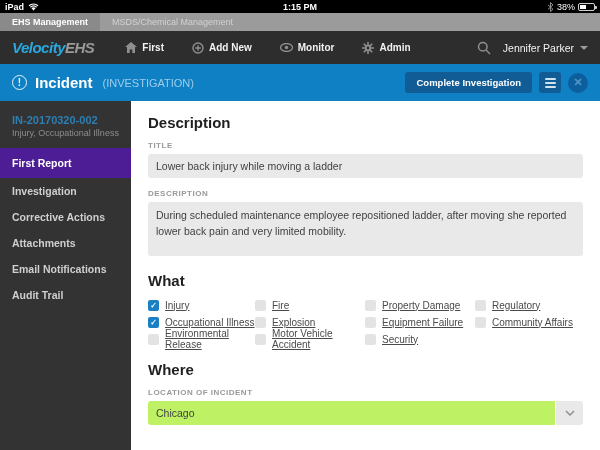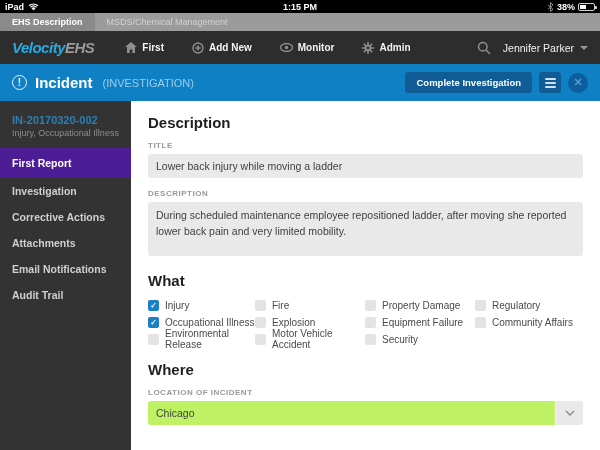--- a/index.html
+++ b/index.html
@@ -4,21 +4,21 @@
 <style>
   * { margin:0; padding:0; box-sizing:border-box; }
   html,body { width:600px; height:450px; overflow:hidden; }
   body { font-family:"Liberation Sans", sans-serif; background:#fff; }
 
   
   .status-bar { height:13px; background:#000; color:#fff; display:flex; align-items:center;
     font-size:9px; padding:0 5px; position:relative; }
   .status-left { display:flex; align-items:center; gap:4px; font-weight:bold; }
   .status-center { position:absolute; left:0; right:0; text-align:center; font-weight:bold; }
-  .status-right { margin-left:auto; display:flex; align-items:center; gap:3px; font-weight:bold; position:relative; z-index:1; }
+  .status-right { margin-left:auto; display:flex; align-items:center; gap:3px; font-weight:normal; position:relative; z-index:1; }
   .wifi-svg, .bt-svg { display:block; }
   .battery { width:17px; height:8px; border:1px solid #cfcfcf; border-radius:2px; position:relative; }
   .battery::after { content:""; position:absolute; right:-3px; top:2px; width:2px; height:3px; background:#cfcfcf; border-radius:0 1px 1px 0; }
   .battery-fill { position:absolute; left:1px; top:1px; bottom:1px; width:38%; background:#fff; }
 
   
   .product-tabs { height:18px; background:#9b9b9b; display:flex; align-items:stretch; font-size:9px; }
   .ptab { display:flex; align-items:center; padding:0 12px; color:#d2d2d2; }
   .ptab.active { background:#8a8a8a; color:#fff; font-weight:bold; }
 
@@ -63,21 +63,21 @@
     font-size:10.5px; color:#3f3f3f; padding:6px 8px; margin-bottom:11px; display:block; }
   textarea.text-input { height:54px; resize:none; line-height:1.5; }
 
   
   .what-grid { display:grid; grid-template-columns:107px 110px 110px auto; margin-bottom:16px; }
   .what-col { display:flex; flex-direction:column; gap:5px; }
   .chk-row { display:flex; align-items:center; gap:6px; cursor:pointer; height:12px; }
   .chk-box { width:11px; height:11px; border-radius:2px; background:#e3e3e3; flex-shrink:0;
     display:flex; align-items:center; justify-content:center; color:transparent; font-size:8px; font-weight:bold; }
   .chk-row.checked .chk-box { background:#1b7fc4; color:#fff; }
-  .chk-label { font-size:10px; color:#4a4a4a; }
+  .chk-label { font-size:10px; color:#4a4a4a;text-decoration:underline; }
 
   
   .dropdown { display:flex; align-items:stretch; gap:1px; cursor:pointer; }
   .dropdown-value { flex:1; background:#bef264; border-radius:3px 0 0 3px; font-size:10.5px; color:#3f3f3f;
     padding:6px 8px; }
   .dropdown-chevron { width:27px; background:#e9e9e9; border-radius:0 3px 3px 0; display:flex;
     align-items:center; justify-content:center; color:#8f8f8f; }
 </style>
 </head>
 <body>
@@ -95,21 +95,21 @@
       <path d="M3.5 0.5 v9 l2.5-2.2 -5-4.4 m0 4.4 5-4.4 L3.5 0.5" stroke="#8f8f8f" stroke-width="1" fill="none"></path>
     </svg>
     <span>38%</span>
     <div class="battery">
         <div class="battery-fill"></div>
       </div>
   </div>
 </div>
 
 <div class="product-tabs">
-  <div class="ptab active">EHS Description</div>
+  <div class="ptab active">EHS Management</div>
   <div class="ptab">MSDS/Chemical Management</div>
 </div>
 
 <div class="nav-bar">
   <div class="logo">
     <span class="p1">Velocity</span><span class="p2">EHS</span>
   </div>
   <div class="nav-item">
     <span class="nav-icon">
       <svg width="12" height="11" viewBox="0 0 12 11">

